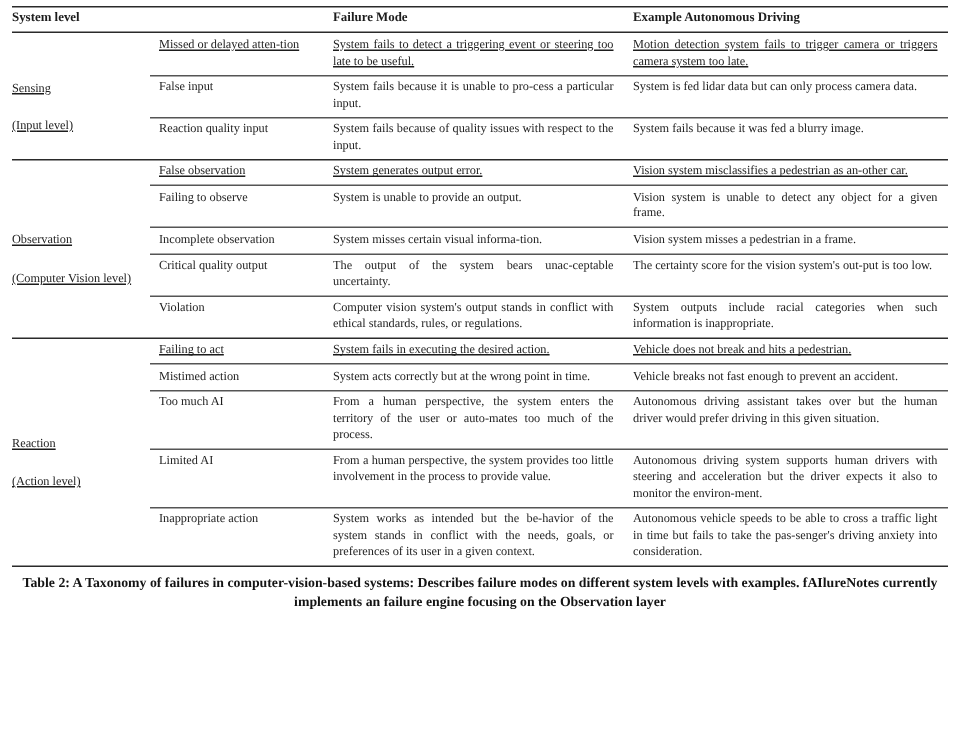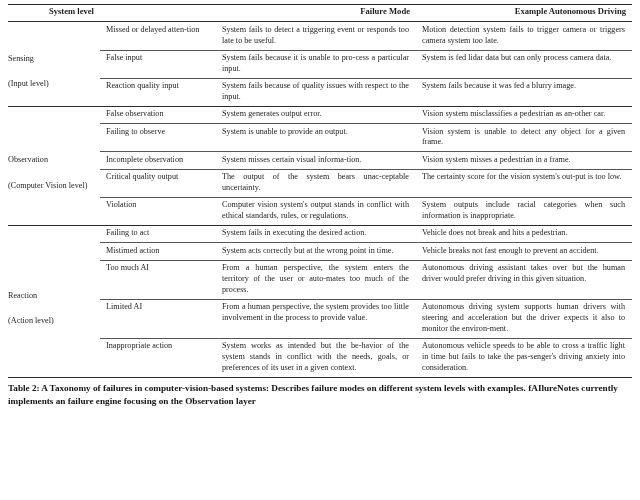--- a/index.html
+++ b/index.html
@@ -33,21 +33,21 @@
 
   table.taxonomy col.c-level   { width: 92px; }
   table.taxonomy col.c-mode    { width: 116px; }
   table.taxonomy col.c-desc    { width: 200px; }
   table.taxonomy col.c-example { width: 216px; }
 
   
   thead th {
     font-weight: bold;
     font-size: 8.6px;
-    text-align: right;
+    text-align: left;
     padding: 1px 6px 4px 0;
     vertical-align: bottom;
     border-top: 1.6px solid #2a2a2a;
     border-bottom: 1.1px solid #2a2a2a;
     white-space: nowrap;
   }
   thead th.th-level { padding-left: 0; }
   thead th.th-mode  { padding-left: 6px; }
   thead th.th-desc  { padding-left: 6px; }
   thead th.th-ex    { padding-left: 6px; }
@@ -60,20 +60,21 @@
   }
   tbody td.level-cell {
     padding-left: 0;
     padding-right: 4px;
     border-top: none;
     vertical-align: middle;
     line-height: 1.36;
   }
   tbody tr.section-start > td {
     border-top: 1.1px solid #2a2a2a;
+    text-decoration: underline;
   }
   tbody tr.first-row > td {
     border-top: none;
   }
   tbody td.desc-cell, tbody td.example-cell {
     text-align: justify;
     text-justify: inter-word;
     hyphens: manual;
   }
   tbody td.mode-cell {
@@ -88,21 +89,21 @@
     margin-top: 0;
   }
 
   
   .caption {
     width: 624px;
     margin-top: 4px;
     font-weight: bold;
     font-size: 9.2px;
     line-height: 1.42;
-    text-align: left;
+    text-align: center;
     color: #141414;
   }
 
   .level-label { display: block; margin-top: 14px; }
 </style>
 </head>
 <body>
 
 <div class="page">
 
@@ -121,21 +122,21 @@
         <th class="th-ex">Example Autonomous Driving</th>
       </tr>
     </thead>
     <tbody id="table-body">
         <tr class="section-start first-row">
           <td class="level-cell" rowspan="3">
             <span class="level-label">Sensing</span>
             <span class="level-label">(Input level)</span>
           </td>
           <td class="mode-cell">Missed or delayed atten-tion</td>
-          <td class="desc-cell">System fails to detect a triggering event or responds too late to be useful.</td>
+          <td class="desc-cell">System fails to detect a triggering event or steering too late to be useful.</td>
           <td class="example-cell">Motion detection system fails to trigger camera or triggers camera system too late.</td>
         </tr>
         <tr>
           <td class="mode-cell">False input</td>
           <td class="desc-cell">System fails because it is unable to pro-cess a particular input.</td>
           <td class="example-cell">System is fed lidar data but can only process camera data.</td>
         </tr>
         <tr>
           <td class="mode-cell">Reaction quality input</td>
           <td class="desc-cell">System fails because of quality issues with respect to the input.</td>

